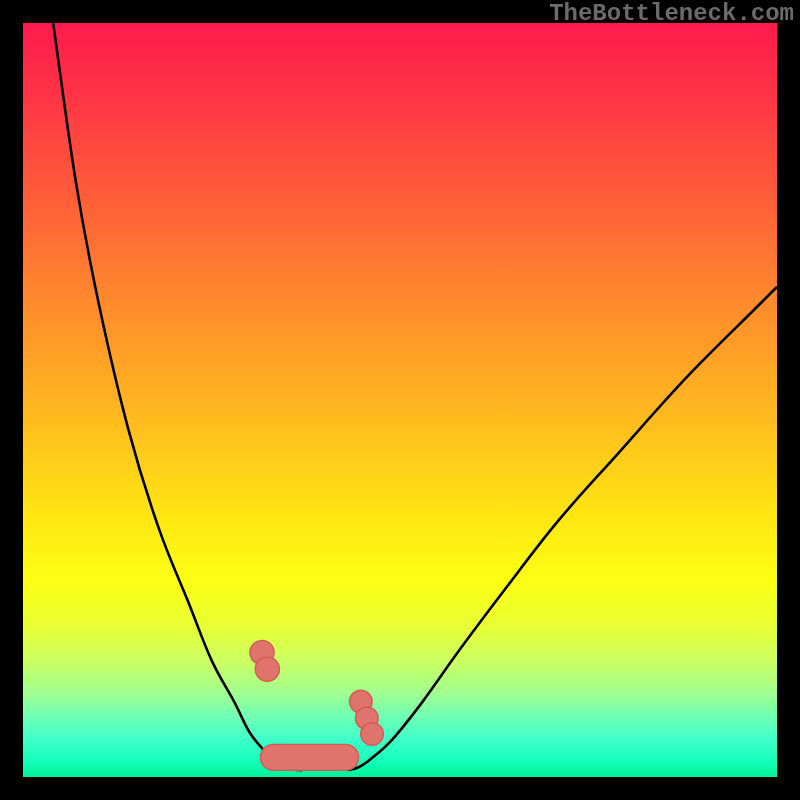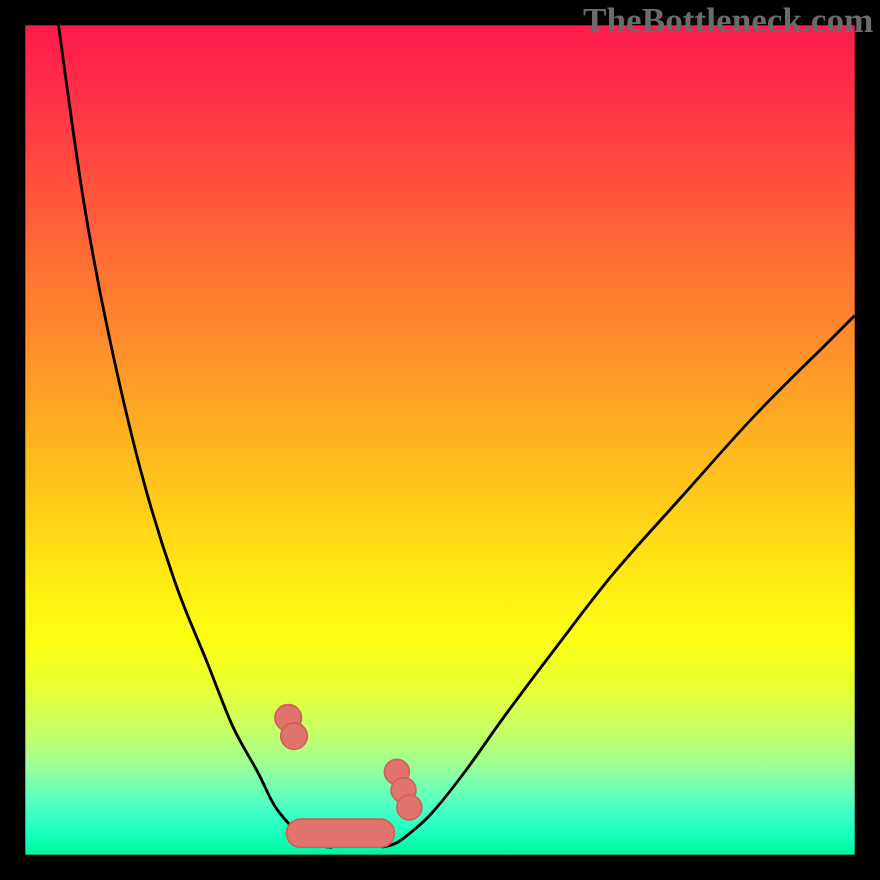--- a/index.html
+++ b/index.html
@@ -40,22 +40,22 @@
       #6fffb5 92%,
       #3fffc9 95%,
       #12ffb8 98%,
       #00f29a 100%
     );
   }
   .watermark {
     position: absolute;
     top: 0;
     right: 6px;
-    font-family: Liberation Serif, serif;
-    font-size: 32px;
+    font-family: Liberation Mono, monospace;
+    font-size: 24px;
     font-weight: 600;
     color: #6b6b6b;
     letter-spacing: 0px;
     user-select: none;
   }
   svg.curve {
     position: absolute;
     top: 23px;
     left: 23px;
     width: 754px;

